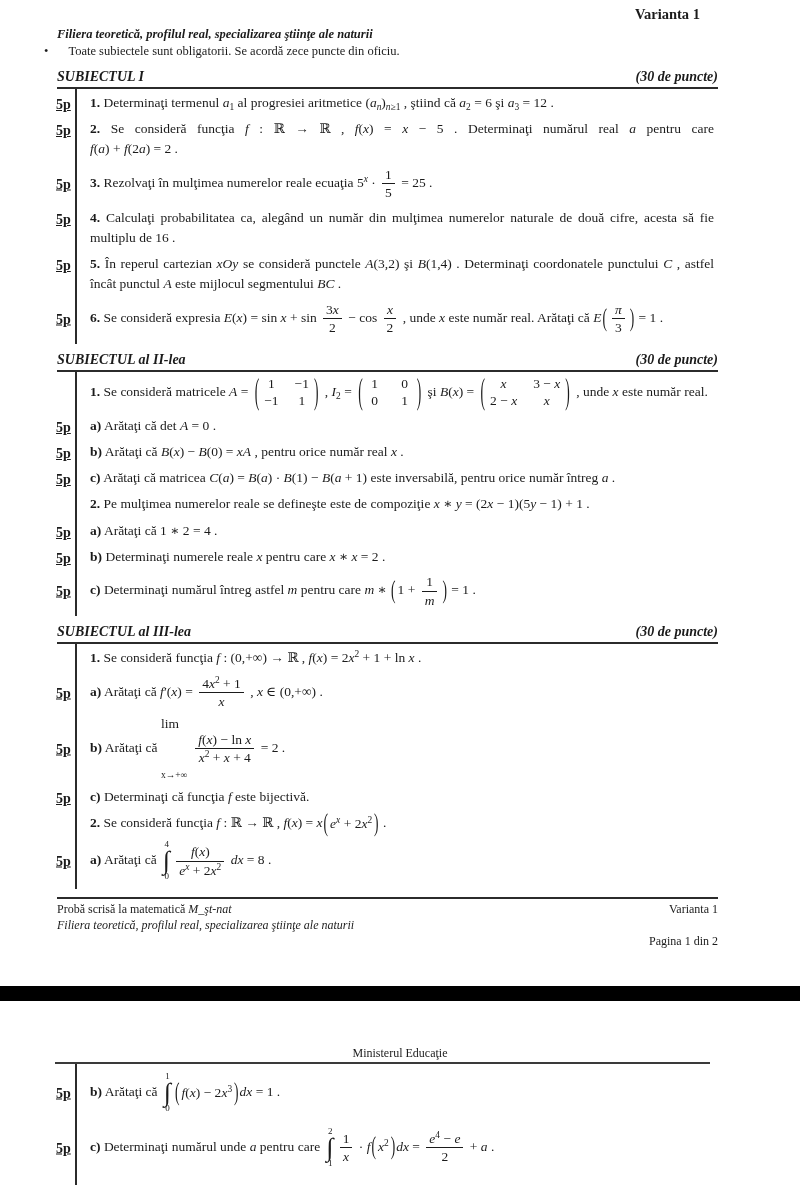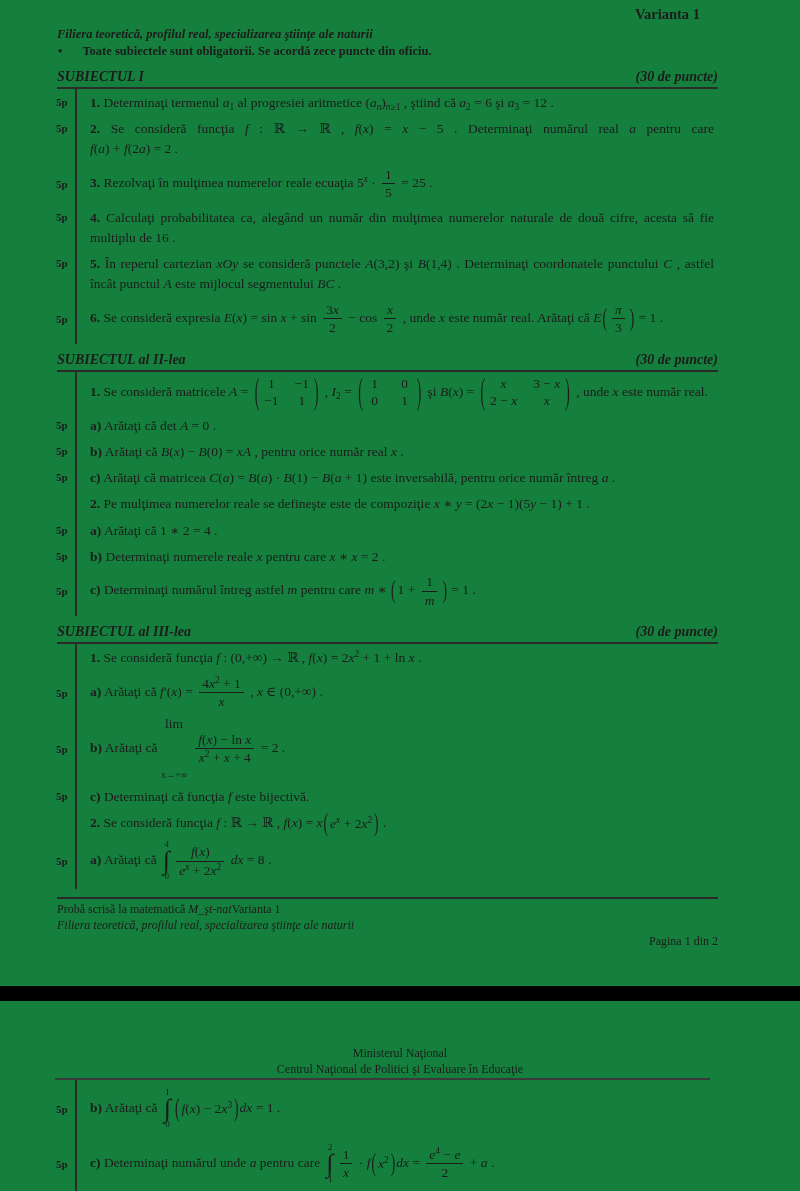--- a/index.html
+++ b/index.html
@@ -1,29 +1,29 @@
 <!DOCTYPE html>
 <html><head>
 <meta charset="utf-8">
 <style>
   html,body{margin:0;padding:0;background:#e8e8e8;}
-  .page{position:relative;width:800px;height:1191px;margin:0 auto;background:#15803d;
+  .page{position:relative;width:800px;height:1191px;margin:0 auto;background:#ffffff;
         color:#1b1b1b;font-family:"Liberation Serif","DejaVu Serif",serif;
         font-size:13.5px;line-height:1.5;overflow:hidden;}
   .variant{padding:4px 100px 0 0;text-align:right;font-weight:700;font-size:14.5px;}
   .filiera{margin:0 80px 0 57px;font-weight:700;font-style:italic;font-size:12.5px;line-height:1.4;}
-  .bullet{padding-left:58px;font-weight:700;font-size:12.5px;line-height:1.4;}
+  .bullet{padding-left:44px;font-weight:400;font-size:12.5px;line-height:1.4;}
   .bdot{margin-right:20px;}
   .sec-head{display:flex;justify-content:space-between;margin:7px 0 1px 57px;width:661px;
             font-weight:700;font-size:14px;line-height:1.3;font-style:italic;}
   .sec-rule{margin-left:57px;width:661px;border-top:2px solid #2b2b2b;}
   .section-body{margin-left:75px;width:641px;border-left:2px solid #2b2b2b;padding:4px 0 1px;}
   .row{position:relative;margin-bottom:6px;padding:0 4px 0 13px;}
   .rowc{display:block;text-align:justify;}
-  .pts{position:absolute;left:-21px;top:1px;font-weight:700;font-size:11px;}
+  .pts{position:absolute;left:-21px;top:1px;font-weight:700;font-size:14px;text-decoration:underline;}
   .row.pc .pts{top:50%;transform:translateY(-50%);}
   .seg-b{font-weight:700;}
   .seg-i{font-style:italic;}
   .seg-sup{font-size:0.7em;vertical-align:0.5em;line-height:1;}
   .seg-sub{font-size:0.7em;vertical-align:-0.3em;line-height:1;}
   .jline{display:block;text-align:justify;text-align-last:justify;}
   .frac{display:inline-flex;flex-direction:column;vertical-align:middle;text-align:center;
         margin:1px 3px;line-height:1.15;}
   .frac .num{padding:0 3px 1px;border-bottom:1.2px solid #1b1b1b;}
   .frac .den{padding:1px 3px 0;}
@@ -32,27 +32,27 @@
   .parin{display:inline-block;padding:0 1px;}
   .mat{display:inline-flex;align-items:center;vertical-align:middle;margin:0 3px;}
   .mat>.bigp{display:inline-block;transform:scaleY(2.6);font-weight:400;}
   .matg{display:inline-grid;grid-template-columns:auto auto;column-gap:16px;row-gap:0;
         padding:0 5px;text-align:center;line-height:1.25;}
   .matc{min-width:14px;text-align:center;}
   .intg{display:inline-flex;flex-direction:column;align-items:center;vertical-align:middle;
         margin:0 3px;line-height:1;}
   .iglyph{font-size:26px;line-height:0.85;}
   .ibnd{font-size:9px;line-height:1.1;}
-  .lim{display:inline-flex;flex-direction:column;align-items:center;vertical-align:middle;
+  .lim{display:inline-flex;flex-direction:column;align-items:flex-start;vertical-align:middle;
        margin-right:5px;line-height:1;gap:40px;}
   .limt{line-height:1.05;}
   .limu{font-size:9.5px;line-height:1.05;}
   .footer-rule{margin:8px 0 2px 57px;width:661px;border-top:2px solid #2b2b2b;}
   .footer{margin-left:57px;width:661px;font-size:12px;line-height:1.35;}
-  .f-line1{display:flex;justify-content:flex-start;}
+  .f-line1{display:flex;justify-content:space-between;}
   .f-it{font-style:italic;}
   .f-center{text-align:right;}
   .band{margin-top:36px;width:800px;height:15px;background:#000;}
   .p2head{margin-top:44px;text-align:center;font-size:12px;line-height:1.35;}
   .p2rule{margin:1px 90px 0 55px;border-top:2px solid #3a3a3a;}
   .p2body{min-height:112px;padding-top:8px;}
   .p2body .row{margin-bottom:13px;}
 </style>
 </head>
 <body>
@@ -243,22 +243,21 @@
       <span><span>Probă scrisă la matematică </span><span class="f-it">M_şt-nat</span></span>
       <span>Varianta 1</span>
     </div>
     <div class="f-it">Filiera teoretică, profilul real, specializarea ştiinţe ale naturii</div>
     <div class="f-center">Pagina 1 din 2</div>
   </div>
 
   <div class="band"></div>
 
   <div class="p2head">
-    <div>Ministerul Naţional</div>
-    <div>Centrul Naţional de Politici şi Evaluare în Educaţie</div>
+    <div>Ministerul Educaţie</div>
   </div>
   <div class="p2rule"></div>
   <div class="section-body p2body">
       <div class="row pc">
         <span class="pts">5p</span>
         <span class="rowc"><span class="seg-b">b)</span><span class="seg-t"> Arătaţi că </span><span class="intg">
             <span class="ibnd">1</span>
             <span class="iglyph">∫</span>
             <span class="ibnd">0</span>
           </span><span class="par">

